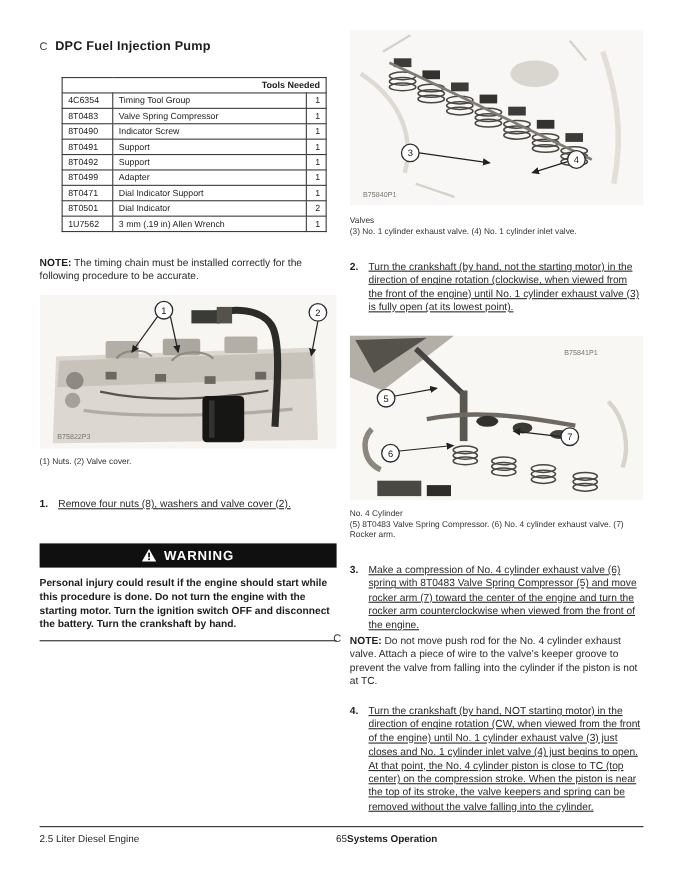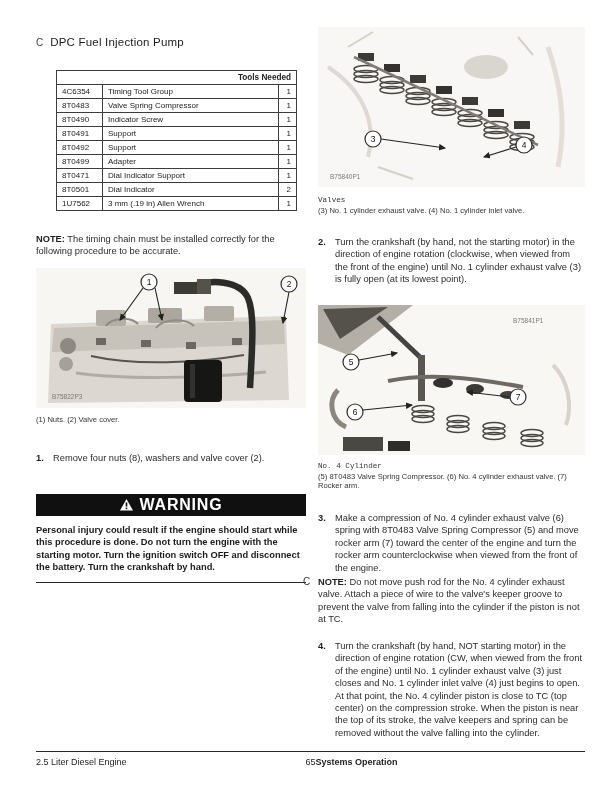--- a/index.html
+++ b/index.html
@@ -9,61 +9,61 @@
     background:#ffffff;
     color:#262626;
     position:relative;
     overflow:hidden;
   }
   .page { position:absolute; inset:0; background:#ffffff; }
 
   
   .heading { position:absolute; left:36px; top:36px; display:flex; align-items:baseline; gap:7px; }
   .change-marker { font-size:10px; color:#3a3a3a; }
-  .heading .title { font-size:11.5px; font-weight:normal; letter-spacing:.2px; color:#1c1c1c; }
+  .heading .title { font-size:11.5px; font-weight:bold; letter-spacing:.2px; color:#1c1c1c; }
 
   
   .tools-table { position:absolute; left:56px; top:70px; width:241px; border-collapse:collapse; font-size:8px; color:#222; }
   .tools-table th, .tools-table td { border:1px solid #3c3c3c; padding:2px 5px; height:13px; }
   .tools-table th { font-weight:bold; text-align:right; font-size:8.2px; }
   .tools-table td.part { width:46px; }
   .tools-table td.qty { width:18px; text-align:right; }
 
   
   .note { position:absolute; font-size:9.3px; line-height:12.4px; color:#2b2b2b; }
   .note b { font-weight:bold; color:#1d1d1d; }
   .note1 { left:36px; top:233px; width:270px; }
   .note2 { left:318px; top:576px; width:267px; }
   .note2 .change-marker { position:absolute; left:-15px; top:0; }
 
   .step { position:absolute; display:flex; font-size:9.3px; line-height:12.4px; color:#2b2b2b; }
   .step .num { font-weight:bold; width:17px; flex:none; color:#1d1d1d; }
-  .step .txt { flex:1; }
+  .step .txt { flex:1;text-decoration:underline; }
   .step1 { left:36px; top:452px; width:270px; }
   .step2 { left:318px; top:236px; width:267px; }
   .step3 { left:318px; top:512px; width:267px; }
   .step4 { left:318px; top:640px; width:268px; }
 
   
   .figure { position:absolute; }
   .fig1 { left:36px; top:268px; width:270px; height:140px; }
   .fig2 { left:318px; top:27px; width:267px; height:160px; }
   .fig3 { left:318px; top:305px; width:267px; height:150px; }
   .figure svg { display:block; width:100%; height:100%; }
 
   .caption { position:absolute; font-size:7.6px; line-height:9.6px; color:#333; }
-  .caption .cap-title { display:block;font-family:Liberation Mono, monospace; }
+  .caption .cap-title { display:block; }
   .cap1 { left:36px; top:415px; width:270px; }
   .cap2 { left:318px; top:196px; width:267px; }
   .cap3 { left:318px; top:462px; width:267px; }
 
   
   .warning { position:absolute; left:36px; top:494px; width:270px; border-bottom:1.5px solid #2a2a2a; padding-bottom:8px; }
   .warning-bar { background:#101010; color:#ffffff; height:22px; display:flex; align-items:center; justify-content:center; gap:7px; }
-  .warning-bar .w-title { font-size:16px; font-weight:bold; letter-spacing:.8px; }
+  .warning-bar .w-title { font-size:12px; font-weight:bold; letter-spacing:.8px; }
   .warning-text { margin-top:8px; font-size:9.3px; line-height:12.4px; font-weight:bold; color:#1b1b1b; }
 
   
   .footer-rule { position:absolute; left:36px; top:751px; width:549px; border-top:1.5px solid #2a2a2a; }
   .footer { position:absolute; left:36px; top:757px; width:549px; display:flex; align-items:baseline; font-size:9px; color:#1f1f1f; }
   .footer .f-left  { flex:1; text-align:left;  font-weight:normal; }
   .footer .f-mid   { flex:0 0 auto; }
   .footer .f-right { flex:1; text-align:left; font-weight:bold; }
 
   

